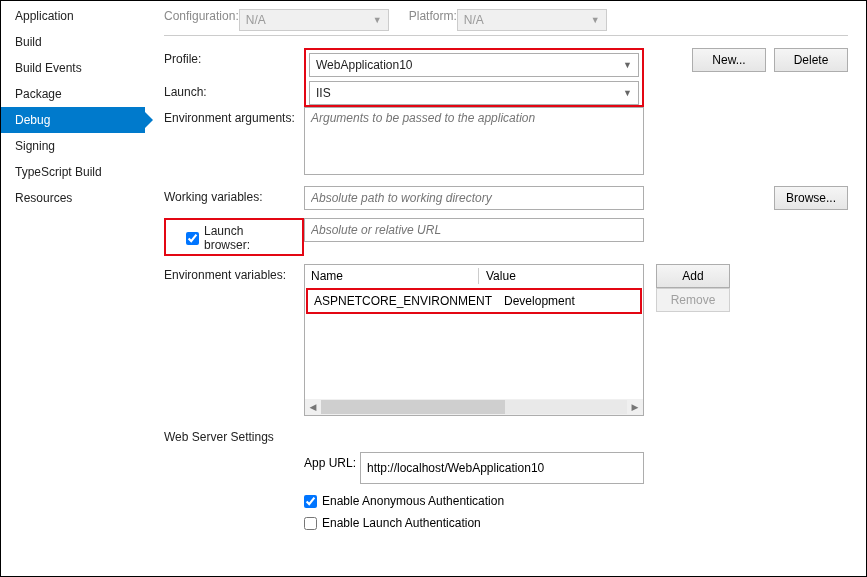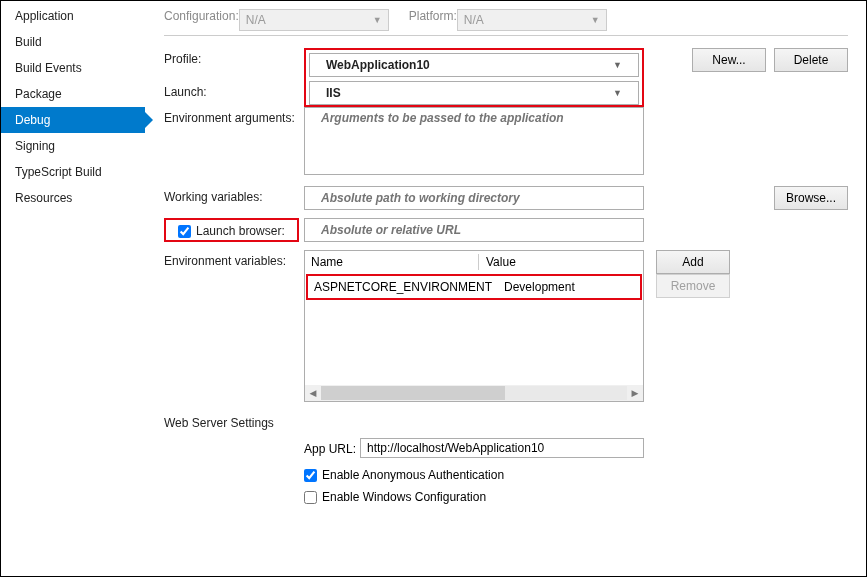--- a/index.html
+++ b/index.html
@@ -11,21 +11,21 @@
 .main { flex:1; padding: 8px 18px 18px 18px; overflow:auto; }
 .toprow { display:flex; gap:0; color:#8a8a8a; margin-bottom:2px; }
 .disabled-select { background:#f0f0f0; border:1px solid #ccc; color:#9a9a9a; height:22px; padding:2px 6px; width:150px; display:flex; align-items:center; justify-content:space-between;}
 .disabled-select .chev { font-size:9px; color:#9a9a9a;}
 .divider { border-top:1px solid #ccc; margin:4px 0 12px 0; }
 .formrow { display:flex; align-items:flex-start; margin-bottom:8px; }
 .label { width:140px; padding-top:4px; color:#222; }
 .fieldcol { flex:0 0 340px; }
 .btncol { display:flex; gap:8px; margin-left:auto; }
 .select, .textbox, .textarea {
-  width:100%; border:1px solid #adadad; background:#fff; padding:3px 16px; height:24px; color:#222;font-weight:bold;
+  width:100%; border:1px solid #adadad; background:#fff; padding:3px 6px; height:24px; color:#222;
 }
 .select { display:flex; align-items:center; justify-content:space-between; }
 .select .chev { font-size:9px; color:#666; }
 .textarea { height:68px; resize:none; }
 .placeholder { color:#9a9a9a; font-style:italic; }
 .btn { min-width:74px; height:24px; background:linear-gradient(#f5f5f5,#e6e6e6); border:1px solid #adadad; cursor:pointer; padding:0 10px; }
 .btn:disabled { color:#a0a0a0; background:#f2f2f2; border-color:#d0d0d0; }
 .redbox { border:2px solid #e30613; }
 .redbox-pad { padding:3px; }
 .chk { display:flex; align-items:center; gap:5px; padding-top:2px;}
@@ -42,21 +42,21 @@
 .envrow .col-value { flex:1; }
 .envscrollbar { height:16px; background:#f0f0f0; display:flex; align-items:center; }
 .envscrollbar .arrow { width:16px; text-align:center; color:#777; font-size:9px;}
 .envscrollbar .track { flex:1; background:#e9e9e9; height:14px; position:relative;}
 .envscrollbar .thumb { position:absolute; left:0; top:0; bottom:0; width:60%; background:#cfcfcf;}
 .envbtns { display:flex; flex-direction:column; gap:0; margin-left:12px;}
 .section-head { margin-top:14px; margin-bottom:8px; color:#222;}
 .inset { margin-left:140px; }
 .inset .formrow { margin-bottom:8px;}
 .inset .label2 { width:56px; padding-top:4px;}
-.inset .wide { width:284px; border:1px solid #adadad; height:20px; padding:3px 6px;}
+.inset .wide { width:284px; border:1px solid #adadad; height:32px; padding:3px 6px;}
 .gap { height:4px;}
 </style>
 </head>
 <body>
 
 <div class="sidebar">
   <div class="sidebar-item">Application</div>
   <div class="sidebar-item">Build</div>
   <div class="sidebar-item">Build Events</div>
   <div class="sidebar-item">Package</div>
@@ -122,21 +122,21 @@
     <div class="fieldcol">
       <input class="textbox placeholder" placeholder="Absolute path to working directory" style="">
     </div>
     <div class="btncol">
       <button class="btn">Browse...</button>
     </div>
   </div>
 
   <div class="formrow">
     <div class="label" style="padding-top:0;">
-      <span class="redbox" style="display:inline-flex; padding:2px 12px;">
+      <span class="redbox" style="display:inline-flex; padding:2px 20px;">
         <label class="chk">
           <input type="checkbox" checked="" style="">
           <span>Launch browser:</span>
         </label>
       </span>
     </div>
     <div class="fieldcol">
       <input class="textbox placeholder" placeholder="Absolute or relative URL" style="">
     </div>
   </div>
@@ -178,17 +178,17 @@
       <div class="label2">App URL:</div>
       <input class="wide" value="http://localhost/WebApplication10" style="">
     </div>
     <label class="chk">
       <input type="checkbox" checked="" style="">
       <span>Enable Anonymous Authentication</span>
     </label>
     <div style="height:6px;"></div>
     <label class="chk">
       <input type="checkbox" style="">
-      <span>Enable Windows Configuration</span>
+      <span>Enable Launch Authentication</span>
     </label>
   </div>
 
 </div>
 
 </body></html>

